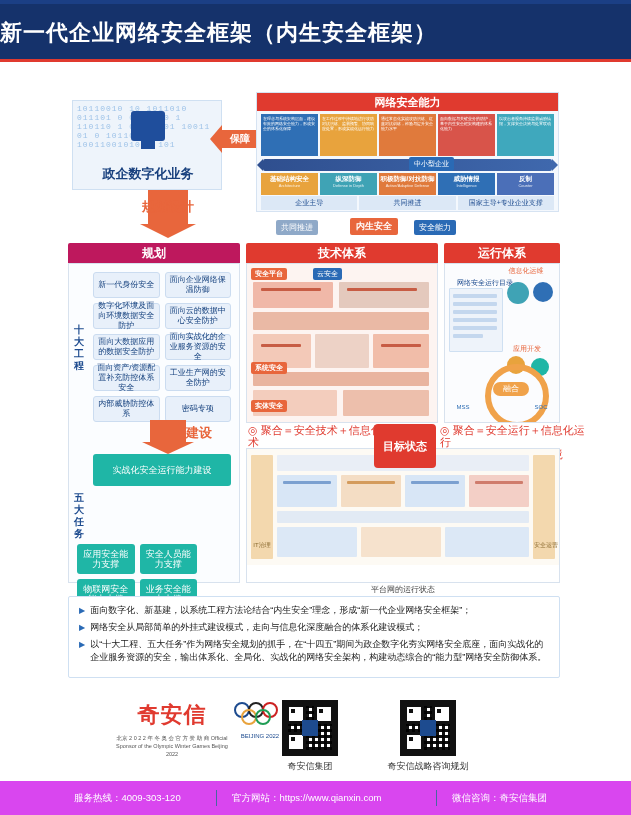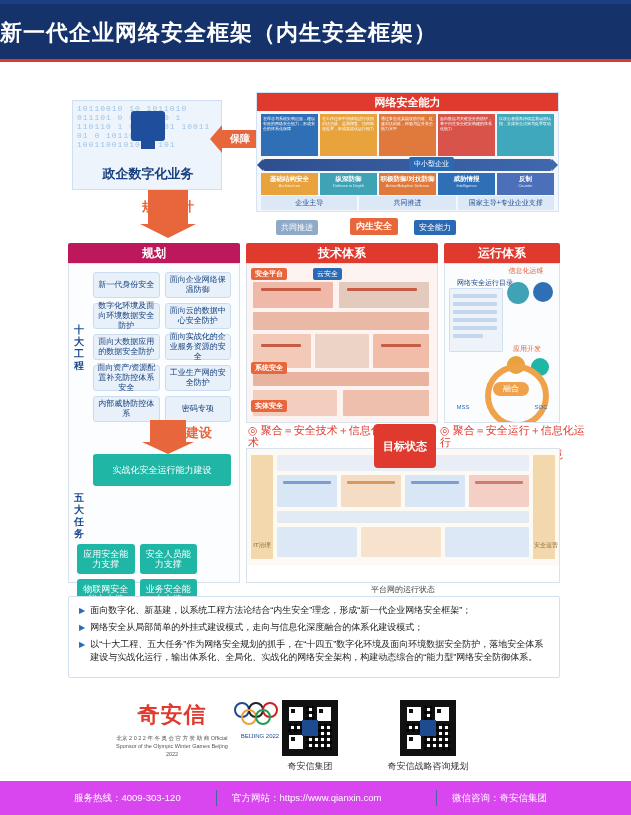--- a/index.html
+++ b/index.html
@@ -445,21 +445,21 @@
     <div class="row">
       <span class="tri">▶</span>
       <span>面向数字化、新基建，以系统工程方法论结合“内生安全”理念，形成“新一代企业网络安全框架”；</span>
     </div>
     <div class="row">
       <span class="tri">▶</span>
       <span>网络安全从局部简单的外挂式建设模式，走向与信息化深度融合的体系化建设模式；</span>
     </div>
     <div class="row">
       <span class="tri">▶</span>
-      <span>以“十大工程、五大任务”作为网络安全规划的抓手，在“十四五”数字化环境及面向环境数据安全防护，落地安全体系建设与实战化运行，输出体系化、全局化、实战化的网络安全架构，构建动态综合的“能力型”网络安全防御体系。</span>
+      <span>以“十大工程、五大任务”作为网络安全规划的抓手，在“十四五”期间为政企数字化夯实网络安全底座，面向实战化的企业服务资源的安全，输出体系化、全局化、实战化的网络安全架构，构建动态综合的“能力型”网络安全防御体系。</span>
     </div>
   </div>
 
   <div class="brand">
     <div class="name">奇安信</div>
     <div class="sub">北京 2 0 2 2 年 冬 奥 会 官 方 赞 助 商
 Official Sponsor of the Olympic Winter Games Beijing 2022</div>
   </div>
 
   <div class="rings">

